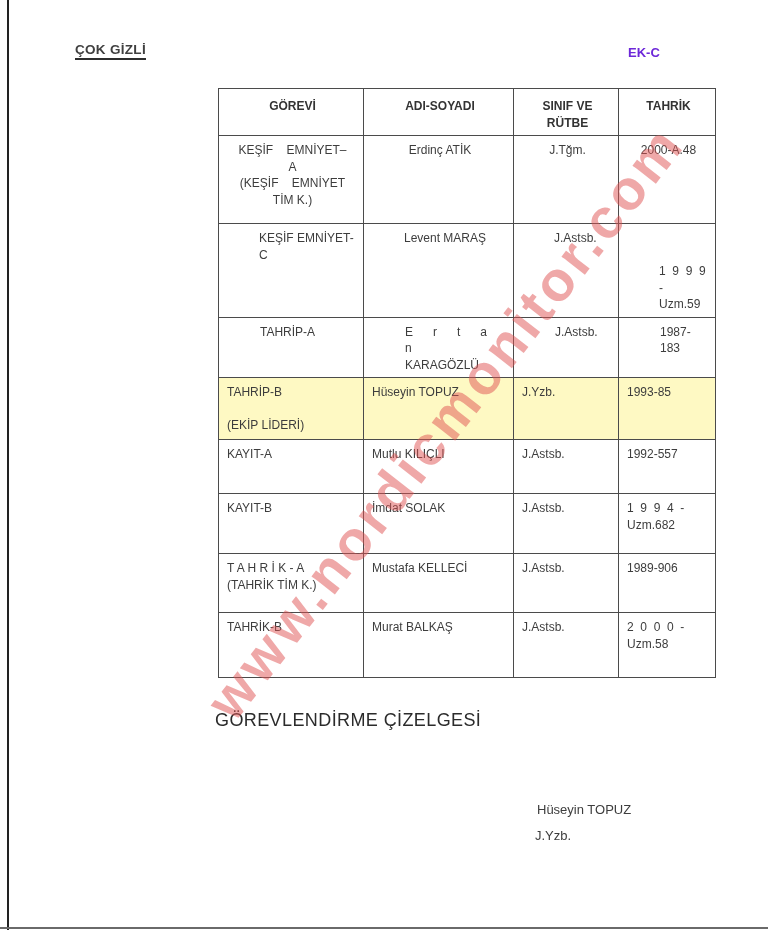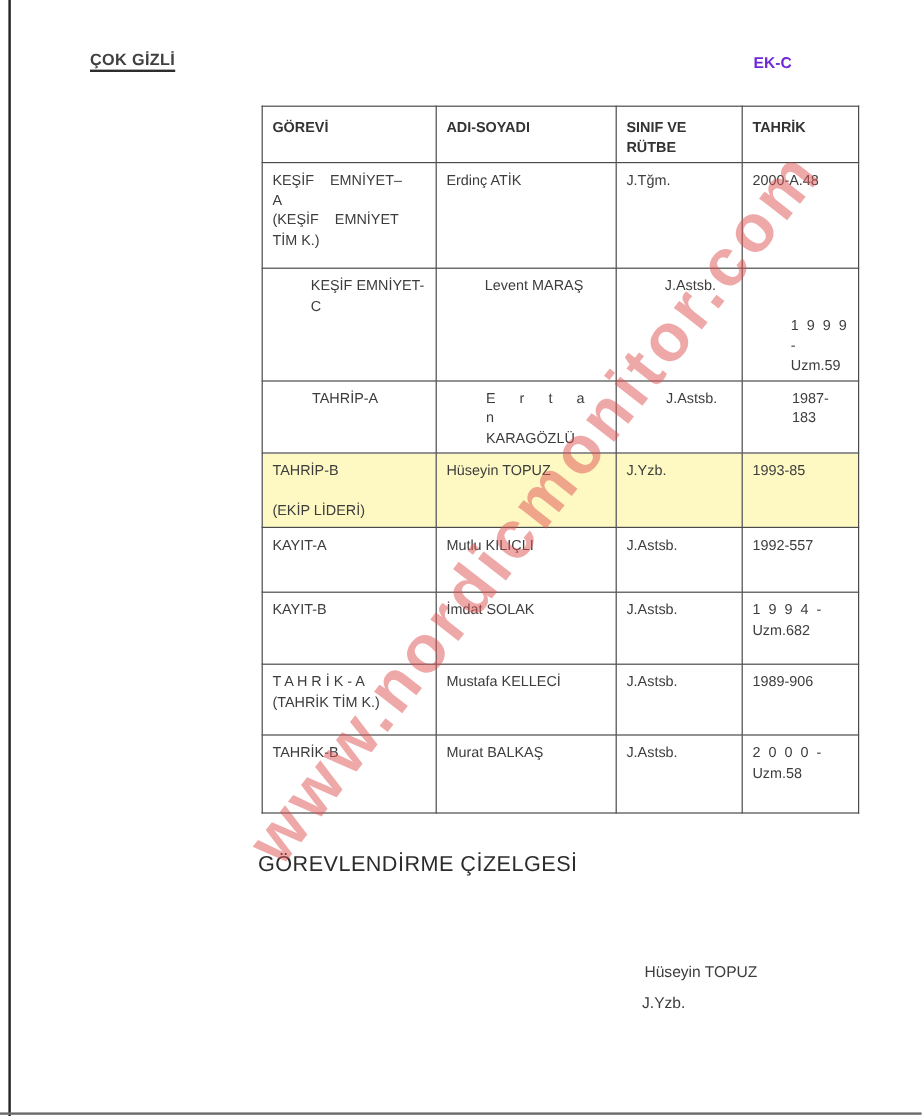--- a/index.html
+++ b/index.html
@@ -28,23 +28,23 @@
     border-collapse:collapse; table-layout:fixed;
   }
   .duty-table td, .duty-table th {
     border:1.6px solid #4b4b4b;
     vertical-align:top; text-align:left;
     padding:6px 5px 4px 8px;
     font-size:12px; line-height:16.5px; color:#3d3d3d;
     white-space:pre-wrap; box-sizing:border-box; overflow:hidden;
   }
   .duty-table th {
-    text-align:left; font-weight:bold; padding-top:9px; color:#333;
+    text-align:center; font-weight:bold; padding-top:9px; color:#333;
   }
-  tr.r0 td { height:88px; }
+  tr.r0 td { height:88px;text-align:center; }
   tr.r1 td { height:55px; }
   tr.r2 td { height:64px;padding-left:40px; }
   tr.r3 td { height:56px;padding-left:41px; }
   tr.r4 td { height:62px; }
   tr.r5 td { height:54px;margin-left:35px; }
   tr.r6 td { height:60px; }
   tr.r7 td { height:59px; }
   tr.r8 td { height:65px; }
   tr.highlight td { background:#fef9c3; }
   .doc-title {

